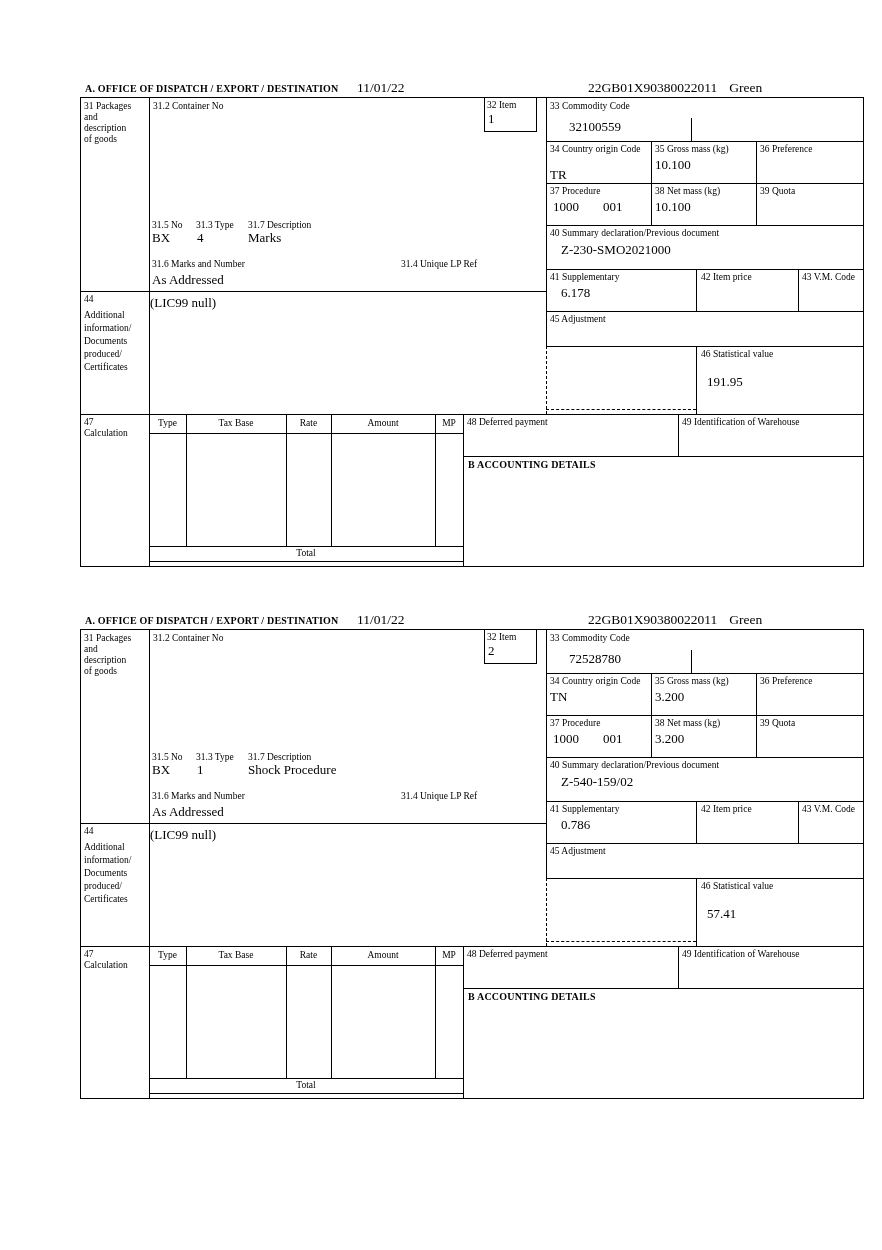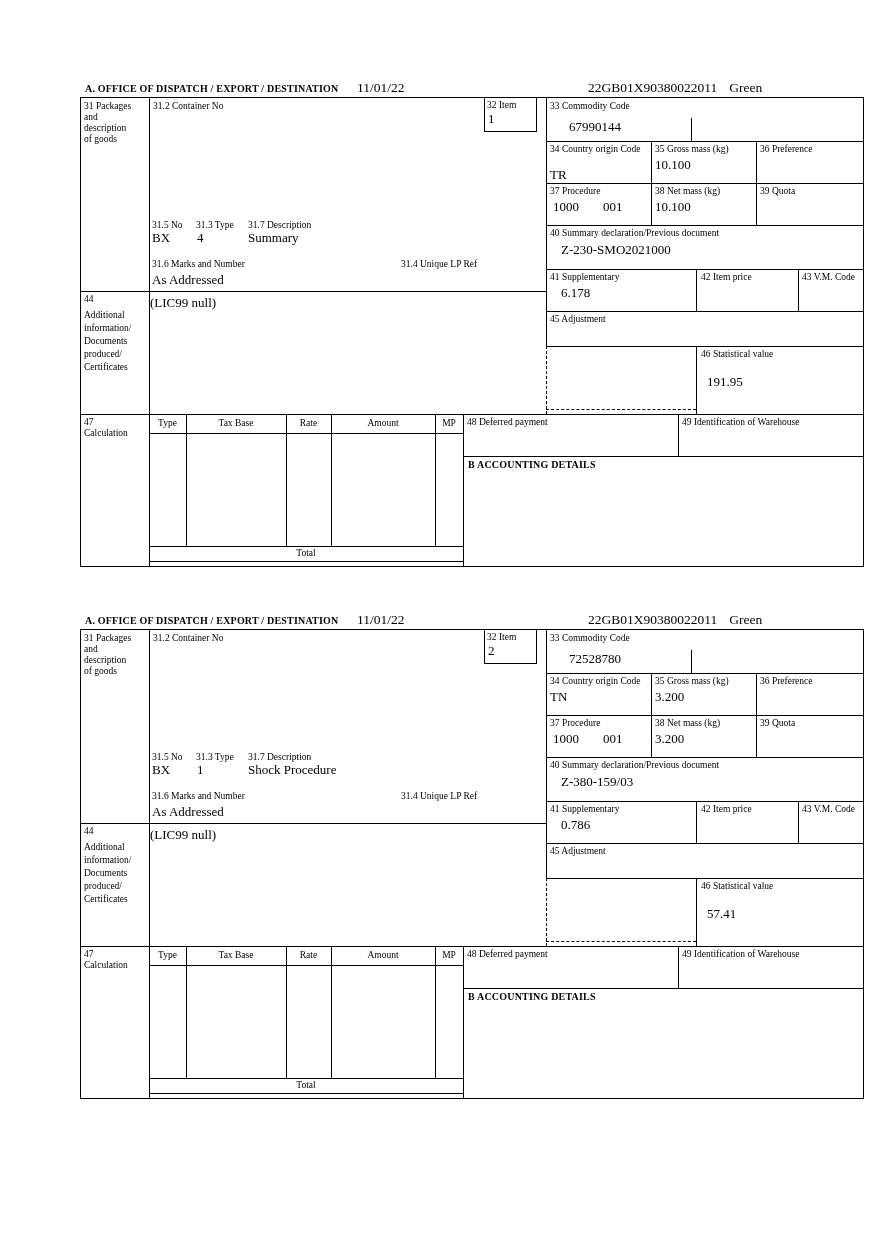--- a/index.html
+++ b/index.html
@@ -97,29 +97,29 @@
       <div class="lbl ctr" style="left:105px;top:320px;width:100px">Tax Base</div>
       <div class="lbl ctr" style="left:205px;top:320px;width:45px">Rate</div>
       <div class="lbl ctr" style="left:250px;top:320px;width:104px">Amount</div>
       <div class="lbl ctr" style="left:354px;top:320px;width:28px">MP</div>
       <div class="lbl ctr" style="left:68px;top:450px;width:314px">Total</div>
       <div class="lbl" style="left:386px;top:319px">48 Deferred payment</div>
       <div class="lbl" style="left:601px;top:319px">49 Identification of Warehouse</div>
       <div class="hdr" style="left:387px;top:361px">B ACCOUNTING DETAILS</div>
 
       <div class="val" style="left:407px;top:13px">1</div>
-      <div class="val" style="left:488px;top:21px">67990144</div>
+      <div class="val" style="left:488px;top:21px">32100559</div>
       <div class="val" style="left:469px;top:69px">TR</div>
       <div class="val" style="left:574px;top:59px">10.100</div>
       <div class="val" style="left:472px;top:101px">1000</div>
       <div class="val" style="left:522px;top:101px">001</div>
       <div class="val" style="left:574px;top:101px">10.100</div>
       <div class="val" style="left:71px;top:132px">BX</div>
       <div class="val" style="left:116px;top:132px">4</div>
-      <div class="val" style="left:167px;top:132px">Summary</div>
+      <div class="val" style="left:167px;top:132px">Marks</div>
       <div class="val" style="left:480px;top:144px">Z-230-SMO2021000</div>
       <div class="val" style="left:71px;top:174px">As Addressed</div>
       <div class="val" style="left:480px;top:187px">6.178</div>
       <div class="val" style="left:69px;top:197px">(LIC99 null)</div>
       <div class="val" style="left:626px;top:276px">191.95</div>
     </div>
   </div>
 
   <div class="section" style="top:612px">
     <div class="hdr" style="left:85px;top:3px">A.  OFFICE OF DISPATCH / EXPORT / DESTINATION</div>
@@ -205,21 +205,21 @@
       <div class="val" style="left:407px;top:13px">2</div>
       <div class="val" style="left:488px;top:21px">72528780</div>
       <div class="val" style="left:469px;top:59px">TN</div>
       <div class="val" style="left:574px;top:59px">3.200</div>
       <div class="val" style="left:472px;top:101px">1000</div>
       <div class="val" style="left:522px;top:101px">001</div>
       <div class="val" style="left:574px;top:101px">3.200</div>
       <div class="val" style="left:71px;top:132px">BX</div>
       <div class="val" style="left:116px;top:132px">1</div>
       <div class="val" style="left:167px;top:132px">Shock Procedure</div>
-      <div class="val" style="left:480px;top:144px">Z-380-159/03</div>
+      <div class="val" style="left:480px;top:144px">Z-540-159/02</div>
       <div class="val" style="left:71px;top:174px">As Addressed</div>
       <div class="val" style="left:480px;top:187px">0.786</div>
       <div class="val" style="left:69px;top:197px">(LIC99 null)</div>
       <div class="val" style="left:626px;top:276px">57.41</div>
     </div>
   </div>
 
 </div>
 
 </body></html>

